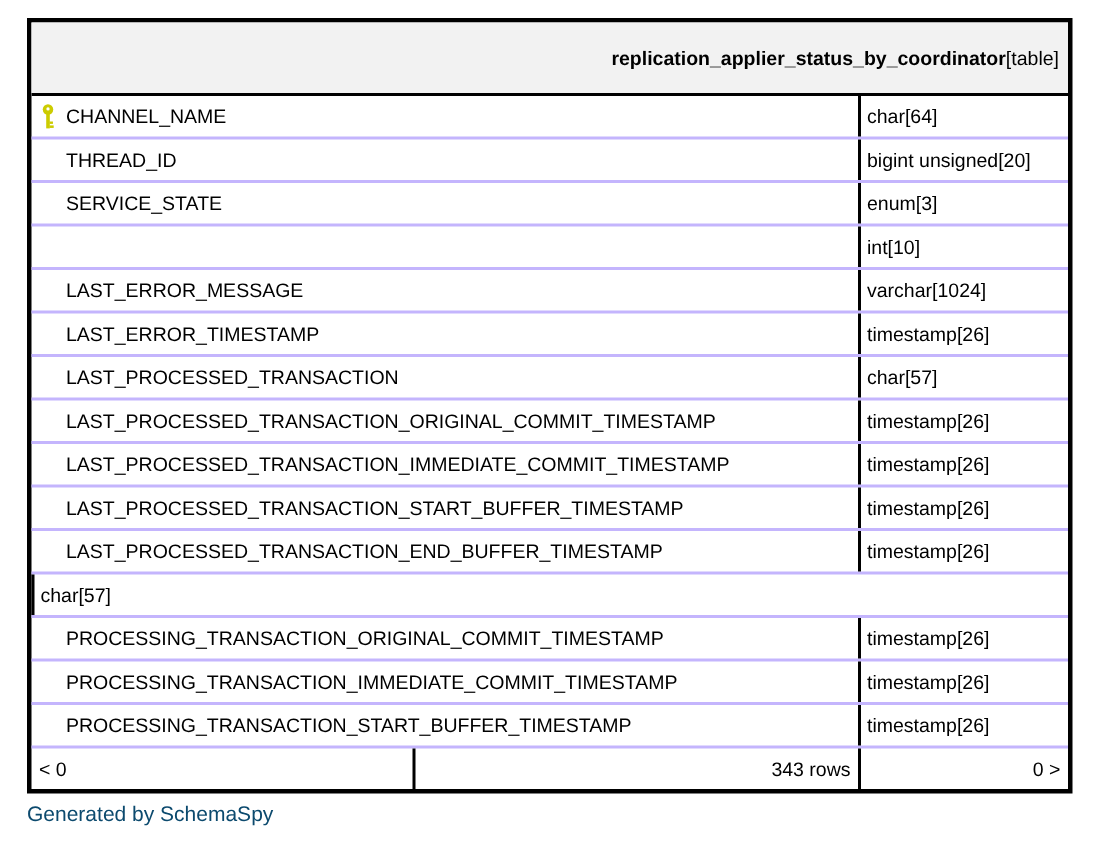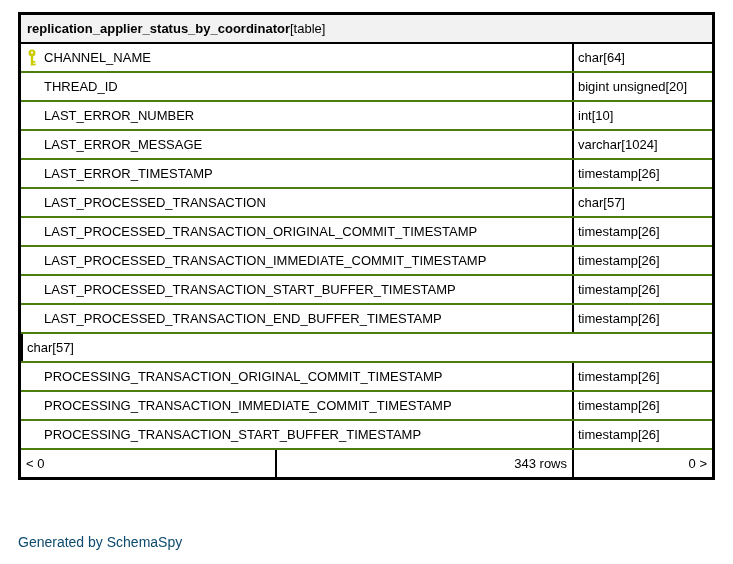--- a/index.html
+++ b/index.html
@@ -15,35 +15,35 @@
     position: absolute;
     left: 18px;
     top: 12px;
     width: 697px;
     box-sizing: border-box;
     border: 3px solid #000000;
     background: #ffffff;
   }
   .header-row {
     display: flex;
-    justify-content: flex-start;
+    justify-content: flex-end;
     align-items: center;
     height: 27px;
-    padding: 0 6px;
+    padding: 10px 6px;
     background: var(--header-bg, #f2f2f2);
     border-bottom: 2px solid #000000;
     font-size: 13px;
   }
   .table-title { font-weight: 700; }
   .table-badge { font-weight: 400; }
   .row {
     display: flex;
     align-items: stretch;
     height: 27px;
-    border-bottom: 2px solid #4d7c0f;
+    border-bottom: 2px solid #c4b5fd;
     font-size: 13px;
   }
   .name-cell {
     flex: 1;
     display: flex;
     align-items: center;
     padding-left: 6px;
     overflow: hidden;
     white-space: nowrap;
   }
@@ -141,35 +141,51 @@
             <rect x="6" y="12" width="2.3" height="1.6" fill="var(--key-color,#cccc00)"></rect>
             <rect x="6" y="14.6" width="2.8" height="1.7" fill="var(--key-color,#cccc00)"></rect>
           </svg>
         </span>
       </span>
       <span class="col-name">THREAD_ID</span>
     </div>
     <div class="cell type-cell">bigint unsigned[20]</div>
   </div>
 
-
-  <div class="row">
-    <div class="cell name-cell">
-      <span class="icon-slot">
-        <span class="key-icon hidden">
-          <svg viewBox="0 0 10 17" width="10" height="17" aria-hidden="true">
-            <circle cx="5" cy="4" r="3.5" fill="var(--key-color,#cccc00)"></circle>
-            <circle cx="5" cy="3.6" r="1.1" fill="#ffffff"></circle>
-            <rect x="3.8" y="6.6" width="2.4" height="10" fill="var(--key-color,#cccc00)"></rect>
-            <rect x="6" y="12" width="2.3" height="1.6" fill="var(--key-color,#cccc00)"></rect>
-            <rect x="6" y="14.6" width="2.8" height="1.7" fill="var(--key-color,#cccc00)"></rect>
-          </svg>
-        </span>
-      </span>
-      <span class="col-name">LAST_ERROR_NUMBER</span>
+  <div class="row">
+    <div class="cell name-cell">
+      <span class="icon-slot">
+        <span class="key-icon hidden">
+          <svg viewBox="0 0 10 17" width="10" height="17" aria-hidden="true">
+            <circle cx="5" cy="4" r="3.5" fill="var(--key-color,#cccc00)"></circle>
+            <circle cx="5" cy="3.6" r="1.1" fill="#ffffff"></circle>
+            <rect x="3.8" y="6.6" width="2.4" height="10" fill="var(--key-color,#cccc00)"></rect>
+            <rect x="6" y="12" width="2.3" height="1.6" fill="var(--key-color,#cccc00)"></rect>
+            <rect x="6" y="14.6" width="2.8" height="1.7" fill="var(--key-color,#cccc00)"></rect>
+          </svg>
+        </span>
+      </span>
+      <span class="col-name">SERVICE_STATE</span>
+    </div>
+    <div class="cell type-cell">enum[3]</div>
+  </div>
+
+  <div class="row">
+    <div class="cell name-cell">
+      <span class="icon-slot">
+        <span class="key-icon hidden">
+          <svg viewBox="0 0 10 17" width="10" height="17" aria-hidden="true">
+            <circle cx="5" cy="4" r="3.5" fill="var(--key-color,#cccc00)"></circle>
+            <circle cx="5" cy="3.6" r="1.1" fill="#ffffff"></circle>
+            <rect x="3.8" y="6.6" width="2.4" height="10" fill="var(--key-color,#cccc00)"></rect>
+            <rect x="6" y="12" width="2.3" height="1.6" fill="var(--key-color,#cccc00)"></rect>
+            <rect x="6" y="14.6" width="2.8" height="1.7" fill="var(--key-color,#cccc00)"></rect>
+          </svg>
+        </span>
+      </span>
     </div>
     <div class="cell type-cell">int[10]</div>
   </div>
 
   <div class="row">
     <div class="cell name-cell">
       <span class="icon-slot">
         <span class="key-icon hidden">
           <svg viewBox="0 0 10 17" width="10" height="17" aria-hidden="true">
             <circle cx="5" cy="4" r="3.5" fill="var(--key-color,#cccc00)"></circle>

